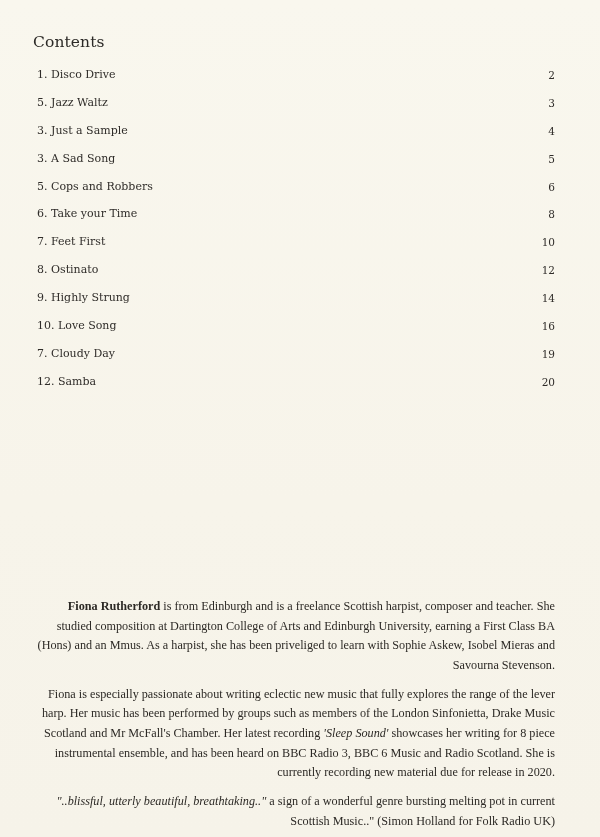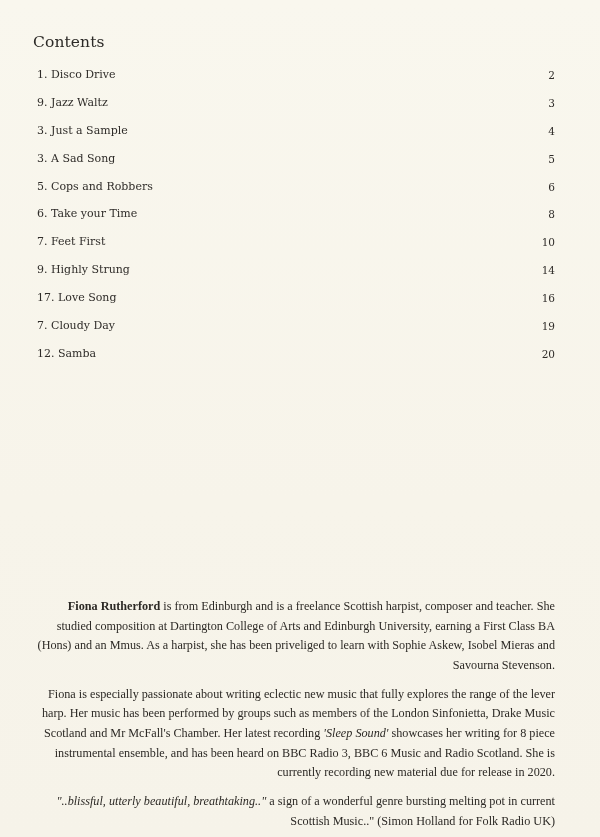--- a/index.html
+++ b/index.html
@@ -84,21 +84,21 @@
 <div class="page">
 
   <div class="contents-title">Contents</div>
 
   <ul class="toc">
     <li class="toc-row">
       <span class="toc-label">1. Disco Drive</span>
       <span class="toc-page">2</span>
     </li>
     <li class="toc-row">
-      <span class="toc-label">9. Jazz Waltz</span>
+      <span class="toc-label">5. Jazz Waltz</span>
       <span class="toc-page">3</span>
     </li>
     <li class="toc-row">
       <span class="toc-label">3. Just a Sample</span>
       <span class="toc-page">4</span>
     </li>
     <li class="toc-row">
       <span class="toc-label">3. A Sad Song</span>
       <span class="toc-page">5</span>
     </li>
@@ -108,25 +108,29 @@
     </li>
     <li class="toc-row">
       <span class="toc-label">6. Take your Time</span>
       <span class="toc-page">8</span>
     </li>
     <li class="toc-row">
       <span class="toc-label">7. Feet First</span>
       <span class="toc-page">10</span>
     </li>
     <li class="toc-row">
+      <span class="toc-label">8. Ostinato</span>
+      <span class="toc-page">12</span>
+    </li>
+    <li class="toc-row">
       <span class="toc-label">9. Highly Strung</span>
       <span class="toc-page">14</span>
     </li>
     <li class="toc-row">
-      <span class="toc-label">17. Love Song</span>
+      <span class="toc-label">10. Love Song</span>
       <span class="toc-page">16</span>
     </li>
     <li class="toc-row">
       <span class="toc-label">7. Cloudy Day</span>
       <span class="toc-page">19</span>
     </li>
     <li class="toc-row">
       <span class="toc-label">12. Samba</span>
       <span class="toc-page">20</span>
     </li>

